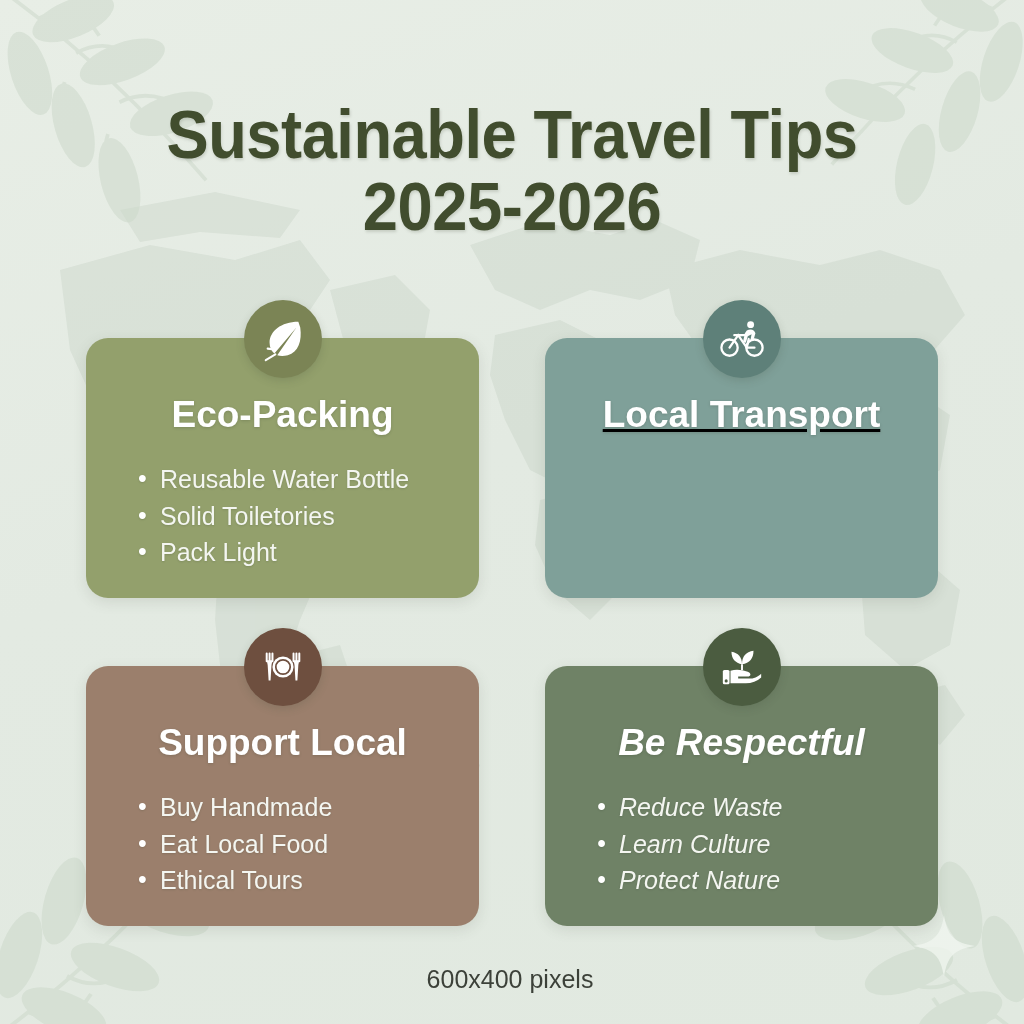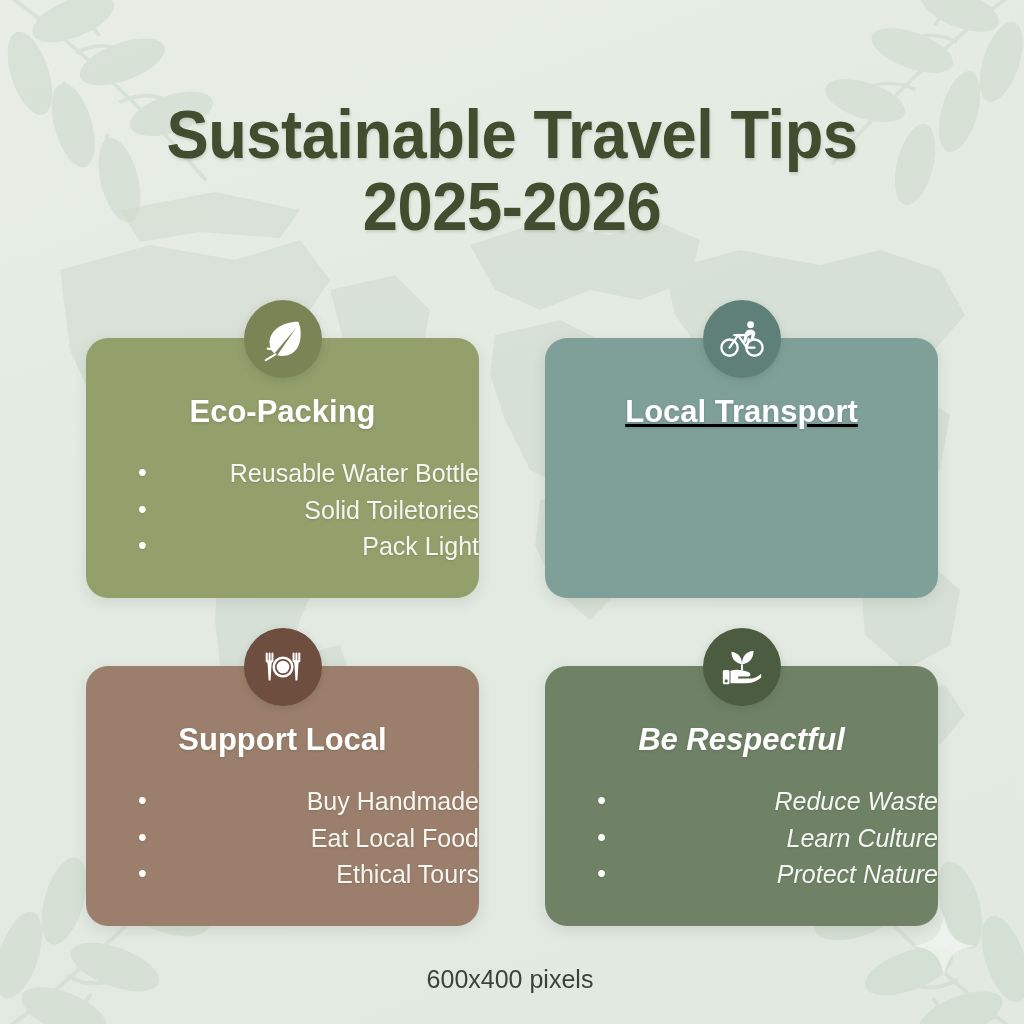--- a/index.html
+++ b/index.html
@@ -121,40 +121,39 @@
   .badge.b-eco       { background: #7b8455; }
   .badge.b-transport { background: #5e8079; }
   .badge.b-support   { background: #6e4f3f; }
   .badge.b-respect   { background: #4b5c40; }
   .badge svg { width: 46px; height: 46px; display: block; }
 
   .card-title {
     text-align: center;
     color: #ffffff;
     font-weight: 700;
-    font-size: 31px;
+    font-size: 37px;
     line-height: 1;
     margin: 0 0 6px 0;
     text-shadow: 0 1px 3px rgba(50,60,45,0.22);
   }
 
   .bullets {
     list-style: none;
     margin: 28px 0 0 0;
     padding: 0 0 0 52px;
   }
   .bullets li {
     position: relative;
     color: #f4f6f1;
     font-size: 25px;
     line-height: 1.46;
     padding-left: 22px;
     text-shadow: 0 1px 2px rgba(50,60,45,0.18);
     white-space: nowrap;
-    text-align: right;
   }
   .bullets li::before {
     content: "\2022";
     position: absolute;
     left: 0;
     top: -1px;
     font-size: 25px;
     color: #ffffff;
   }
 

